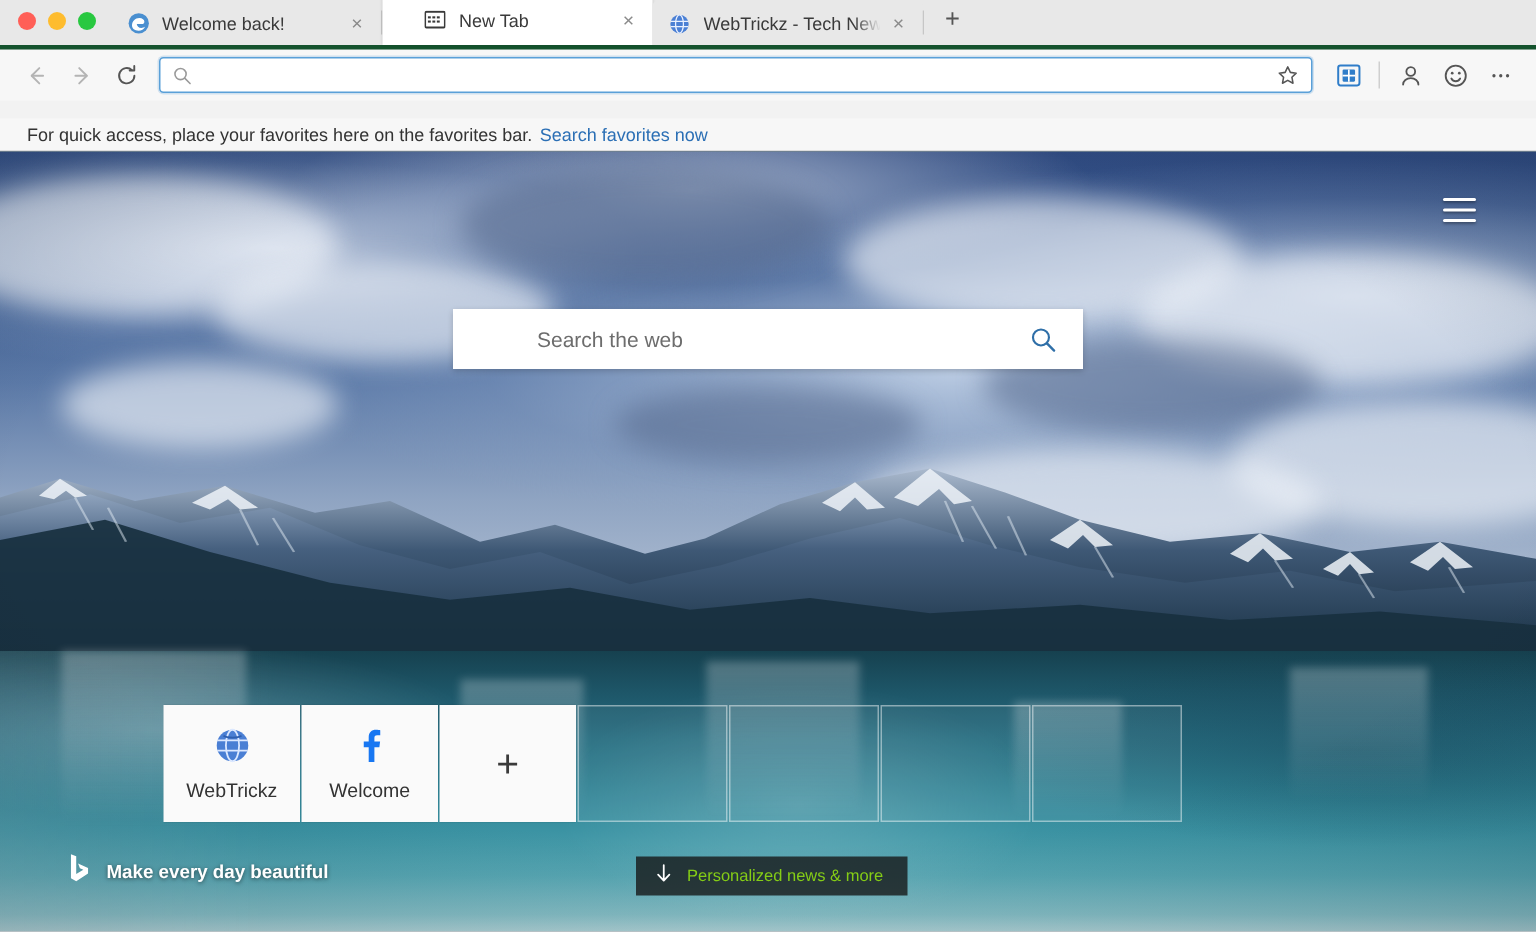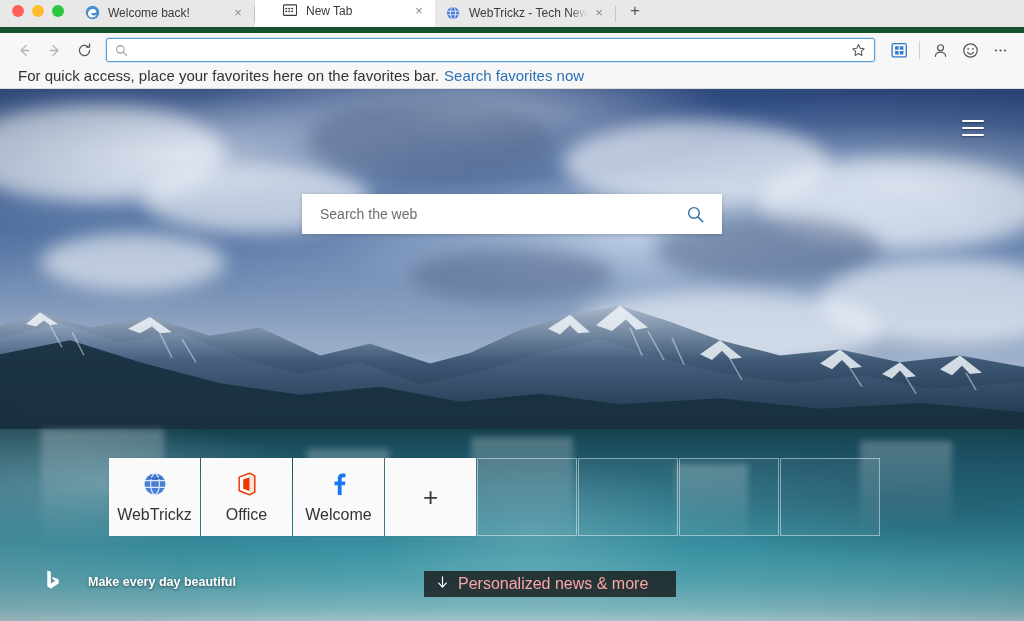--- a/index.html
+++ b/index.html
@@ -17,21 +17,21 @@
     overflow: hidden;
   }
 
   
   .tabstrip {
     height: 33px;
     background: #e8e8e8;
     display: flex; align-items: flex-end;
     position: relative;
     flex: 0 0 33px;
-    border-bottom: 6px solid #14532d;
+    border-bottom: 3px solid #14532d;
   }
   .traffic {
     display: flex; align-items: center; gap: 8px;
     padding: 0 10px 0 12px;
     height: 33px;
   }
   .dot { width: 12px; height: 12px; border-radius: 50%; display:block; }
   .dot.red { background:#ff5f57; }
   .dot.yellow { background:#febc2e; }
   .dot.green { background:#28c840; }
@@ -112,24 +112,25 @@
   .tb-icon {
     width: 28px; height: 26px;
     display: flex; align-items: center; justify-content: center;
   }
   .tb-sep { width: 1px; height: 18px; background: #cfcfcf; margin: 0 4px; }
 
   
   .favbar {
     height: 22px; flex: 0 0 22px;
     background: #f7f7f7;
-    display: flex; align-items: flex-start;
+    display: flex; align-items: center;
     padding: 0 18px;
-    font-size: 15px; color: #333;
+    font-size: 12px; color: #333;
     border-bottom: 1px solid #dcdcdc;
+    margin-top: 12px;
   }
   .favbar .link { color: #2b6fb5; margin-left: 5px; }
 
   
   .page {
     flex: 1 1 auto;
     position: relative;
     overflow: hidden;
     background: #13303f;
   }
@@ -202,20 +203,21 @@
     background: #ffffff;
     display: flex; align-items: center;
     padding: 0 14px 0 18px;
     box-shadow: 0 1px 4px rgba(0,0,0,0.18);
   }
   .search-input {
     flex: 1 1 auto; border: none; outline: none;
     font-size: 14px; color: #444;
     font-family: "Liberation Sans", sans-serif;
     background: transparent;
+    margin-left: 38px;
   }
   .search-input::placeholder { color: #6d6d6d; }
   .search-btn { width: 26px; height: 26px; display:flex; align-items:center; justify-content:center; }
 
   
   .tiles {
     position: absolute; left: 109px; top: 369px;
     display: flex; gap: 1px;
   }
   .tile {
@@ -226,41 +228,41 @@
     gap: 9px;
     box-shadow: 0 0 1px rgba(0,0,0,0.25);
   }
   .tile.empty {
     background: rgba(255,255,255,0.05);
     border: 1px solid rgba(255,255,255,0.45);
     box-shadow: none;
     width: 100px; height: 78px;
   }
   .tile-icon { height: 26px; display:flex; align-items:center; justify-content:center; }
-  .tile-label { font-size: 16px; color: #333; }
+  .tile-label { font-size: 13px; color: #333; }
   .tile.add .plus {
     font-size: 26px; color: #3a3a3a; font-weight: 300; line-height: 1;
   }
 
   
   .bingrow {
     position: absolute; left: 46px; bottom: 28px;
-    display: flex; align-items: center; gap: 28px;
+    display: flex; align-items: center; gap: 11px;
   }
   .bing-text {
     color: #ffffff; font-size: 12.5px; font-weight: bold;
     text-shadow: 0 1px 3px rgba(0,0,0,0.55);
   }
   .newspill {
     position: absolute; left: 424px; bottom: 24px;
     height: 26px;
     display: flex; align-items: center; gap: 10px;
-    padding: 0 28px 0 13px;
+    padding: 0 16px 0 13px;
     background: rgba(20,20,20,0.78);
-    color: #fca5a5; font-size: 16px;
+    color: #84cc16; font-size: 11px;
   }
 </style>
 </head>
 <body>
 
 <div class="window">
 
   <div class="tabstrip">
 
     <div class="traffic">
@@ -487,30 +489,20 @@
           <svg width="24" height="24" viewBox="0 0 24 24">
             <circle cx="12" cy="12" r="10.5" fill="#4a7fd4"></circle>
             <ellipse cx="12" cy="12" rx="4.4" ry="10.5" fill="none" stroke="#dbe8ff" stroke-width="1.2"></ellipse>
             <path d="M1.8 8.6h20.4M1.8 15.4h20.4" stroke="#dbe8ff" stroke-width="1.2"></path>
             <path d="M6 5.5c2.4 1.6 9.6 1.6 12 0" fill="none" stroke="#2f5fae" stroke-width="1.1"></path>
           </svg>
         </span>
         <span class="tile-label">WebTrickz</span>
       </div>
 
-      <div class="tile">
-        <span class="tile-icon">
-          <svg width="22" height="24" viewBox="0 0 22 24">
-            <path d="M13.5 1.2L3.2 5.1v13.6l10.3 4.1 5.3-2.6V3.8z" fill="#ffffff" stroke="#eb3c00" stroke-width="1.5" stroke-linejoin="round"></path>
-            <path d="M13.5 1.2v21.6l5.3-2.6V3.8z" fill="#eb3c00" opacity="0.15"></path>
-            <path d="M13.5 5.2L7.2 7.6v9.1l6.3 2.4z" fill="#eb3c00"></path>
-          </svg>
-        </span>
-        <span class="tile-label">Office</span>
-      </div>
 
       <div class="tile">
         <span class="tile-icon">
           <svg width="22" height="24" viewBox="0 0 22 24">
             <path d="M13.6 23V13.2h3.3l.5-3.8h-3.8V7c0-1.1.3-1.85 1.9-1.85h2V1.75C17.15 1.65 15.95 1.5 14.6 1.5c-2.85 0-4.8 1.74-4.8 4.93V9.4H6.5v3.8h3.3V23z" fill="#1877f2"></path>
           </svg>
         </span>
         <span class="tile-label">Welcome</span>
       </div>
 

